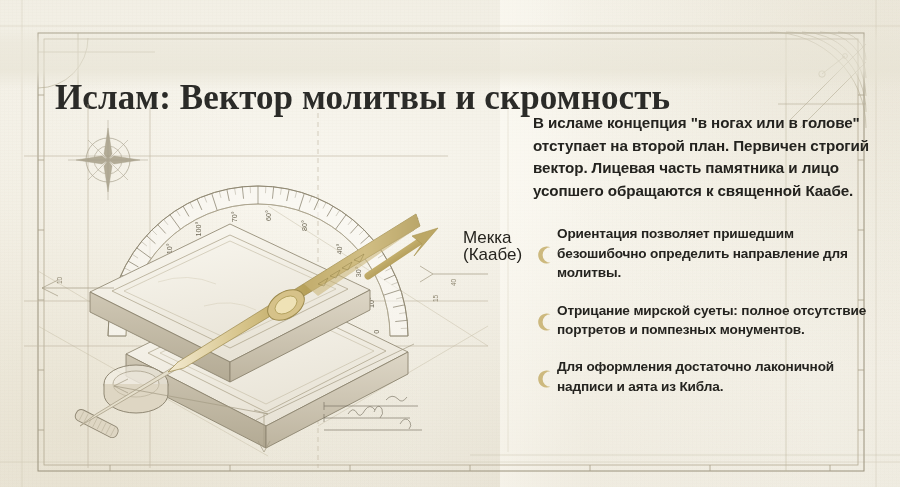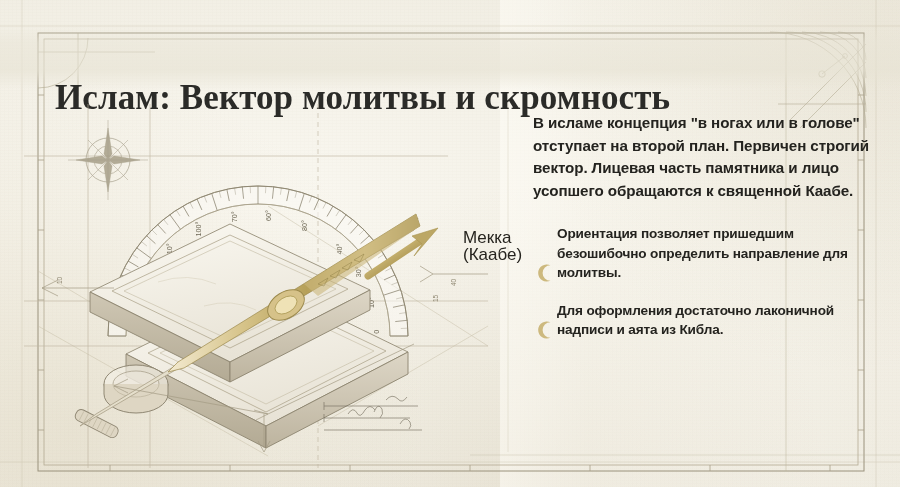--- a/index.html
+++ b/index.html
@@ -58,21 +58,21 @@
     font-family:"Liberation Sans",sans-serif;
     margin-left:20px;
   }
   
   .rightcol{position:absolute;left:533px;top:112px;width:345px;}
   .lede{
     font-size:15.2px;line-height:22.6px;color:#24231f;font-weight:700;
     letter-spacing:-.1px;
   }
   .bullets{margin-top:22px;}
-  .bullet{display:flex;align-items:flex-end;margin-bottom:18px;}
+  .bullet{display:flex;align-items:center;margin-bottom:18px;}
   .moon{flex:0 0 24px;width:24px;height:20px;margin-top:3px;}
   .btxt{
     font-size:13.6px;line-height:19.4px;color:#24231f;font-weight:700;
     letter-spacing:-.15px;
   }
   .b3 .btxt{line-height:19.6px;}
 </style>
 </head>
 <body>
 
@@ -535,20 +535,28 @@
 
       <div class="bullet b1">
         <span class="moon">
           <svg width="24" height="20" viewBox="0 0 24 20">
             <path d="M17.4 2.2 A 8.6 8.6 0 1 0 17.4 17.8 A 6.9 6.9 0 1 1 17.4 2.2 Z" fill="#cdb97e"></path>
           </svg>
         </span>
         <span class="btxt">Ориентация позволяет пришедшим безошибочно определить направление для молитвы.</span>
       </div>
 
+      <div class="bullet b2">
+        <span class="moon">
+          <svg width="24" height="20" viewBox="0 0 24 20">
+            <path d="M17.4 2.2 A 8.6 8.6 0 1 0 17.4 17.8 A 6.9 6.9 0 1 1 17.4 2.2 Z" fill="#cdb97e"></path>
+          </svg>
+        </span>
+        <span class="btxt">Отрицание мирской суеты: полное отсутствие портретов и помпезных монументов.</span>
+      </div>
 
       <div class="bullet b3">
         <span class="moon">
           <svg width="24" height="20" viewBox="0 0 24 20">
             <path d="M17.4 2.2 A 8.6 8.6 0 1 0 17.4 17.8 A 6.9 6.9 0 1 1 17.4 2.2 Z" fill="#cdb97e"></path>
           </svg>
         </span>
         <span class="btxt">Для оформления достаточно лаконичной надписи и аята из Кибла.</span>
       </div>
 

